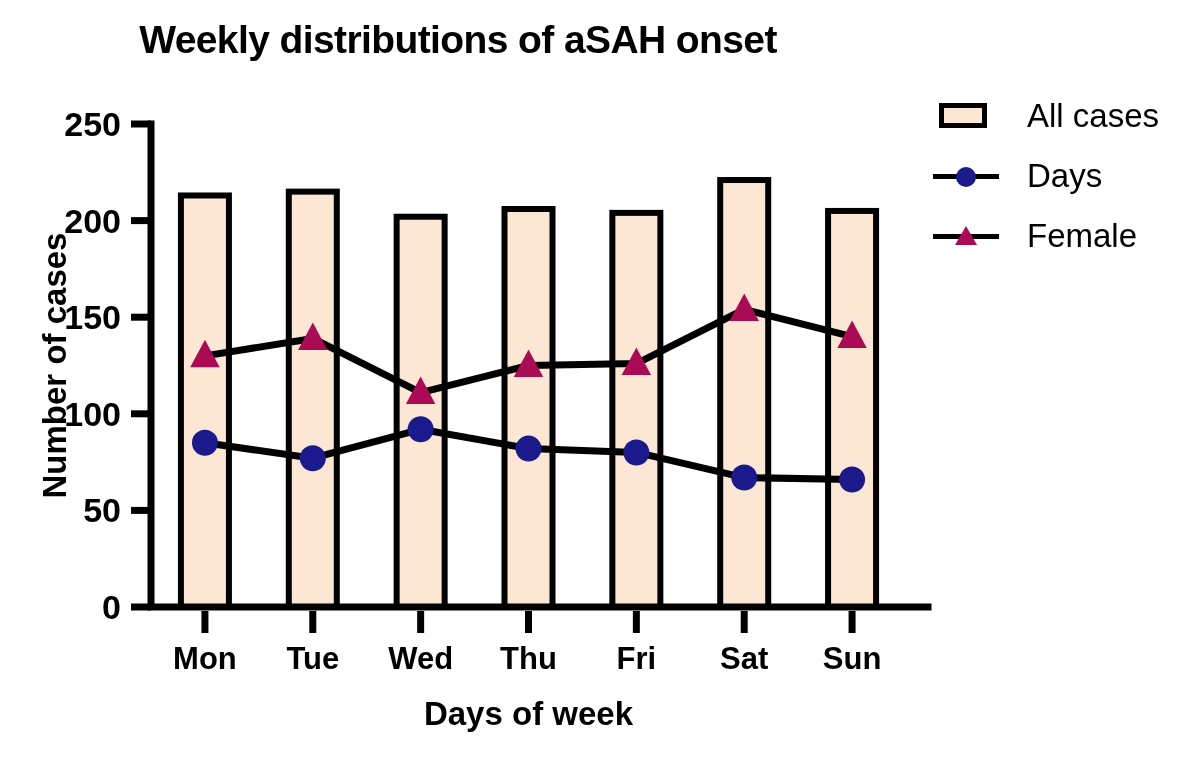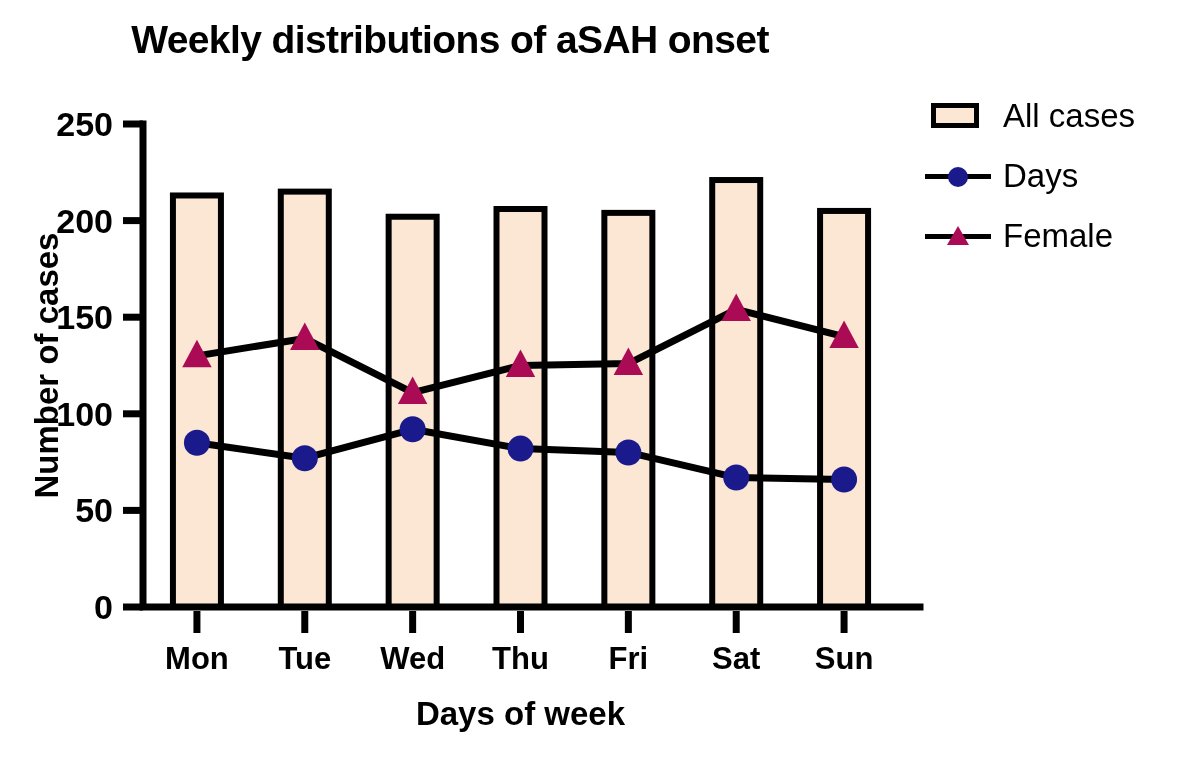--- a/index.html
+++ b/index.html
@@ -9,21 +9,21 @@
   }
   body {
     width: 1200px;
     height: 763px;
     font-family: "Liberation Sans", sans-serif;
     overflow: hidden;
     position: relative;
   }
   #figure {
     position: absolute;
-    left: 0; top: 0;
+    left: 8px; top: 0;
     width: 1139px;
     height: 763px;
   }
   .chart-title {
     position: absolute;
     left: 0;
     top: 18px;
     width: 900px;
     text-align: center;
     font-size: 39px;
@@ -72,20 +72,21 @@
     height: 40px;
     position: relative;
     flex: 0 0 66px;
     margin-right: 12px;
   }
   .legend-text {
     font-size: 33px;
     color: #000000;
     font-family: "Liberation Sans", sans-serif;
     white-space: nowrap;
+    margin-left: 16px;
   }
   .swatch-box {
     position: absolute;
     left: 6px;
     top: 7px;
     width: 48px;
     height: 25px;
     border: 5px solid #000000;
     box-sizing: border-box;
   }

